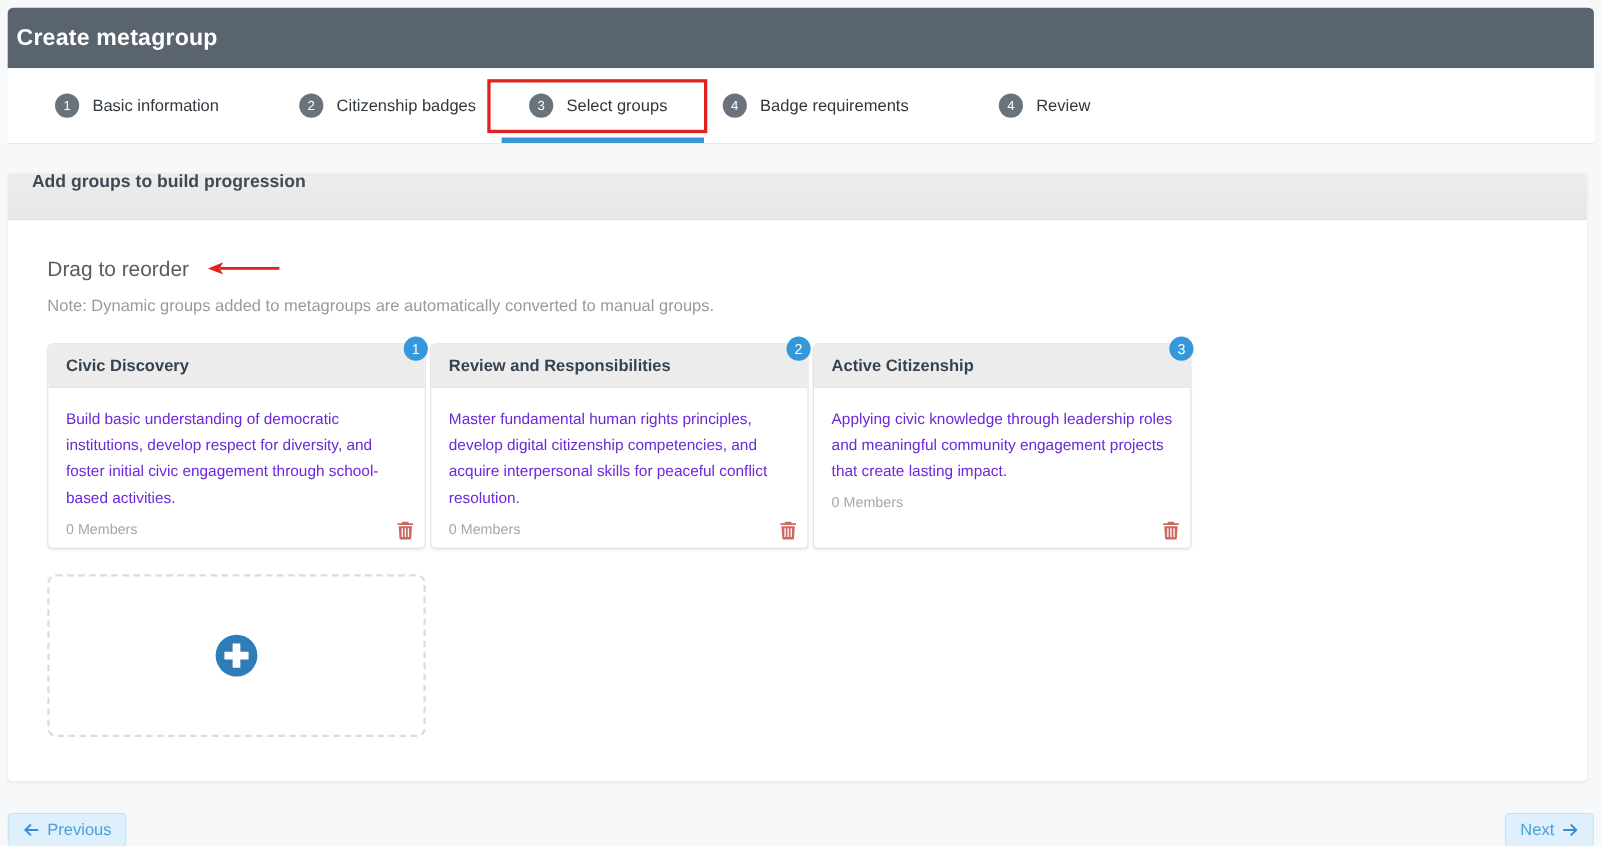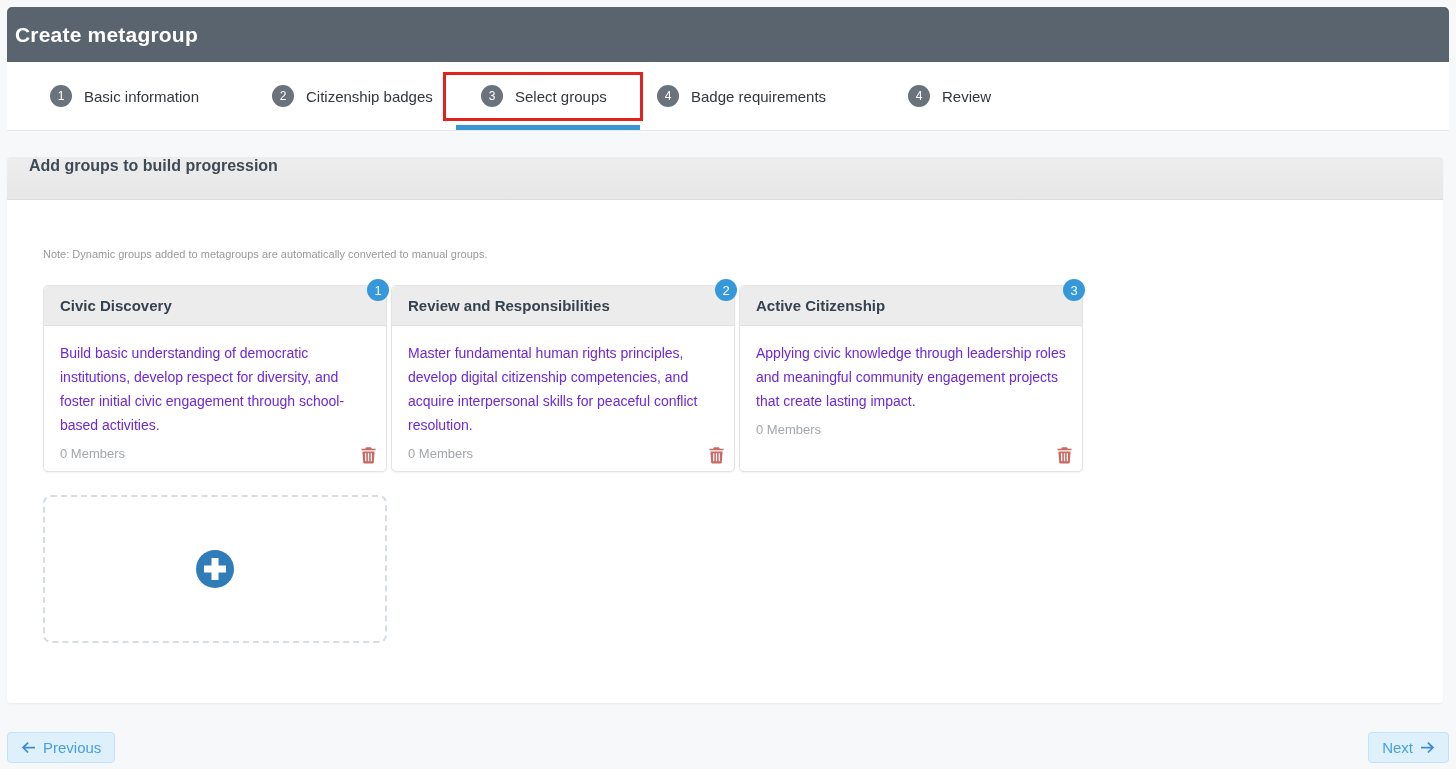--- a/index.html
+++ b/index.html
@@ -88,21 +88,21 @@
     padding-left:22px;
     font-size:16px;
     font-weight:600;
     color:#3d4a55;
   }
   .panel-body { padding:35px 36px 40px 36px; min-height:503px; }
 
   .drag-row { display:flex; align-items:center; }
   .drag-title { font-size:19px; color:#555d64; }
   .drag-arrow { margin-left:16px; display:inline-block; }
-  .note { margin-top:13px; font-size:11px; color:#989a9d; }
+  .note { margin-top:13px; font-size:15px; color:#989a9d; }
 
   
   .cards-row { display:flex; gap:4px; margin-top:25px; }
   .group-card {
     position:relative;
     width:344px;
     background:#fff;
     border:1px solid #e3e3e3;
     border-radius:5px;
     box-shadow:0 1px 2px rgba(0,0,0,0.05);
@@ -203,20 +203,29 @@
   <div class="annotation-box"></div>
   <div class="active-underline"></div>
 </div>
 
 <div class="main-panel">
   <div class="panel-header">
     <span>Add groups to build progression</span>
   </div>
   <div class="panel-body">
 
+    <div class="drag-row">
+      <span class="drag-title">Drag to reorder</span>
+      <span class="drag-arrow">
+        <svg width="70" height="14" viewBox="0 0 70 14">
+          <line x1="66" y1="7" x2="12" y2="7" stroke="#e0241d" stroke-width="2.6"></line>
+          <path d="M1 7 L15 1.5 L11.5 7 L15 12.5 Z" fill="#e0241d"></path>
+        </svg>
+      </span>
+    </div>
     <div class="note">Note: Dynamic groups added to metagroups are automatically converted to manual groups.</div>
 
     <div class="cards-row">
 
       <div class="group-card">
         <span class="order-badge">1</span>
         <div class="card-header">Civic Discovery</div>
         <div class="card-body">
           <div class="card-desc">Build basic understanding of democratic institutions, develop respect for diversity, and foster initial civic engagement through school-based activities.</div>
           <div class="card-members">0 Members</div>

